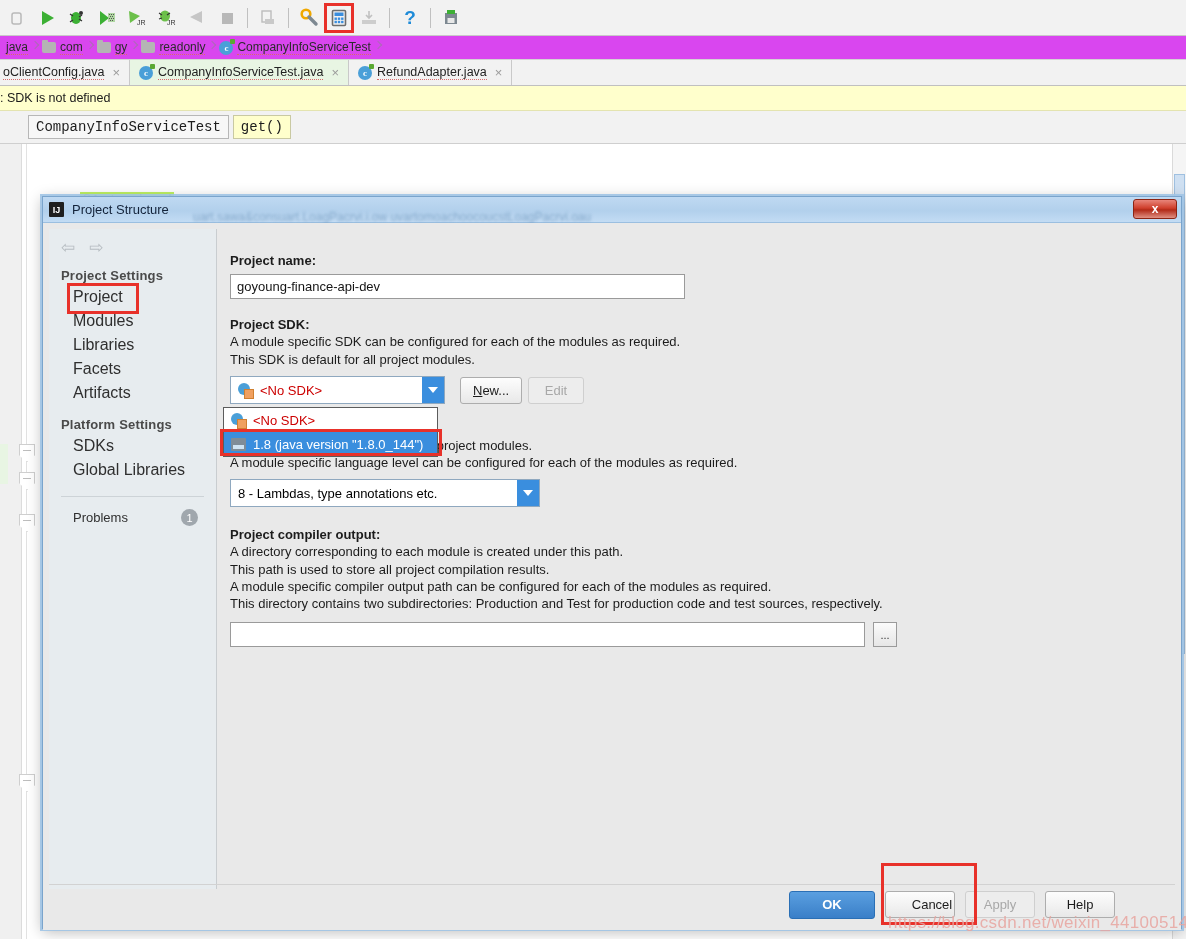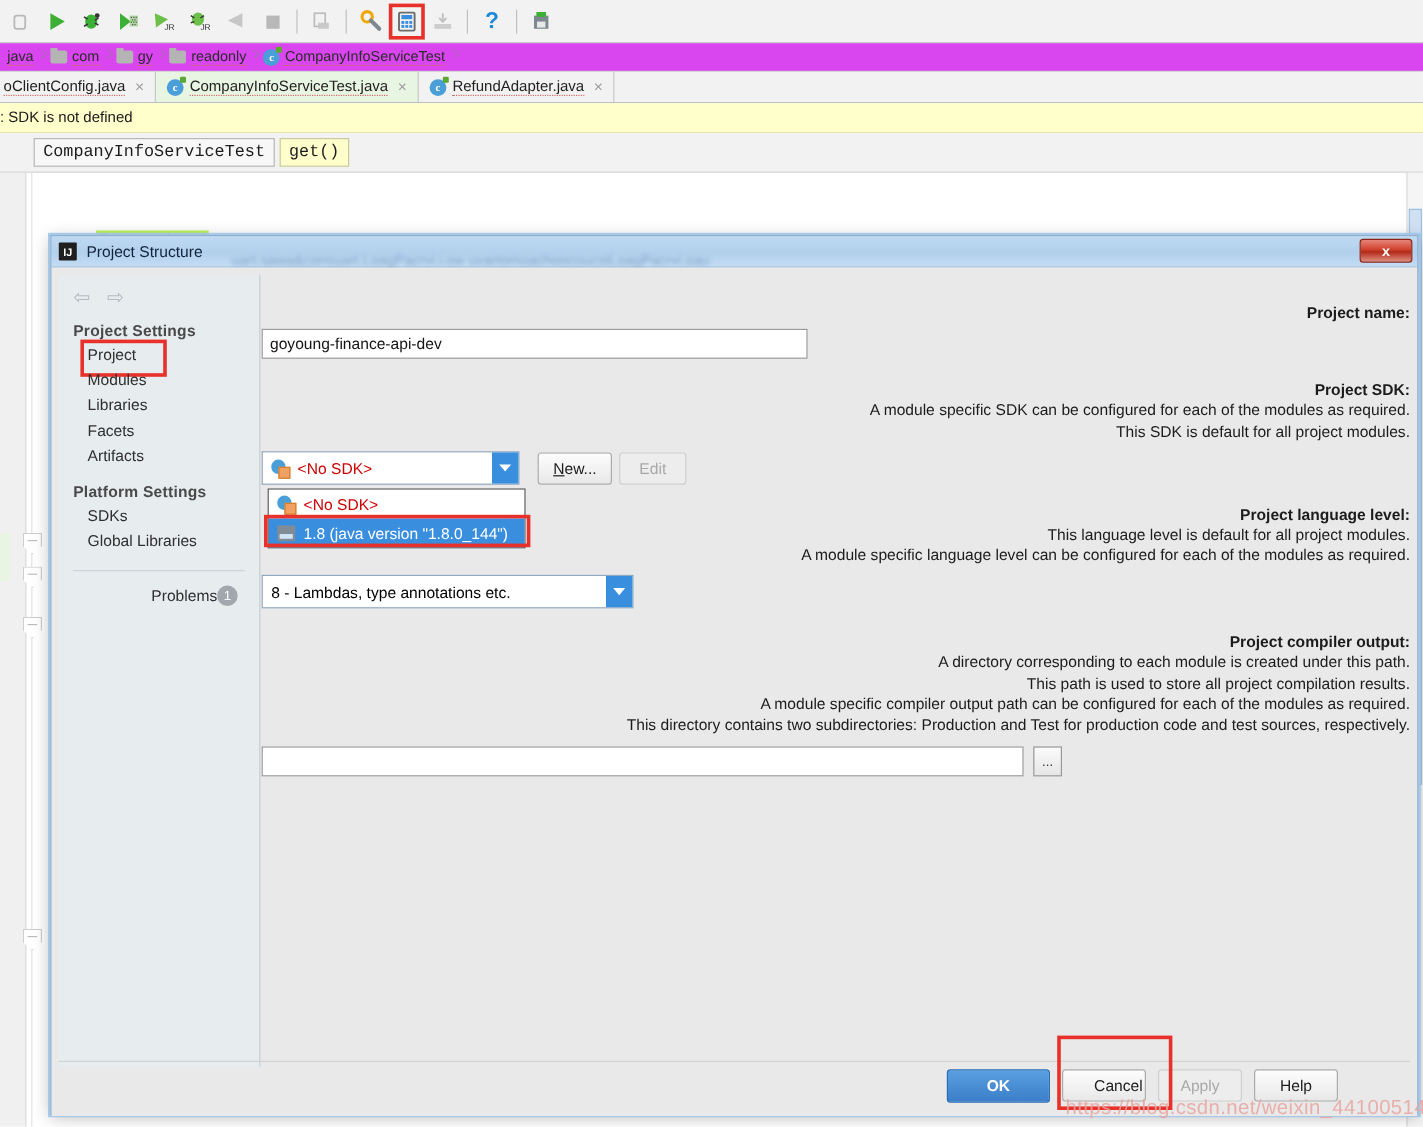--- a/index.html
+++ b/index.html
@@ -177,40 +177,40 @@
     position: absolute; left: 6px; top: 6px; width: 168px; height: 660px;
     background: #e7ecef; border-right: 1px solid #c9cdd0;
   }
   .navarrows { display: flex; gap: 14px; padding: 10px 0 0 12px; }
   .arrow { font-size: 17px; color: #b6bcc1; line-height: 1; }
   .grp-title {
     font-size: 13px; font-weight: bold; color: #4a4a4a;
     padding: 12px 0 2px 12px; letter-spacing: .2px;
   }
   .side-item {
-    font-size: 13px; color: #2f2f2f; padding: 3px 0 3px 24px; position: relative;
+    font-size: 16px; color: #2f2f2f; padding: 3px 0 3px 24px; position: relative;
   }
   .side-item.marked::before {
     content: ""; position: absolute; left: 18px; top: -2px;
     width: 66px; height: 25px; border: 3px solid #e8312a;
   }
   .side-div { margin: 14px 12px 0 12px; border-top: 1px solid #cdd3d7; }
   .side-problems {
-    display: flex; align-items: center; justify-content: flex-end;
+    display: flex; align-items: center; justify-content: space-between;
     padding: 12px 18px 0 24px; font-size: 13px; color: #2f2f2f;
   }
   .badge {
     width: 17px; height: 17px; border-radius: 50%; background: #a0a7ad;
     color: #fff; font-size: 11px; display: flex; align-items: center;
     justify-content: center;
   }
 
   .dlg-main {
     position: absolute; left: 175px; top: 6px; right: 6px; height: 660px;
-    background: #e9e9e9; padding: 24px 0 0 0; overflow: visible; text-align: right;
+    background: #e9e9e9; padding: 24px 0 0 12px; overflow: visible;
   }
   .lbl-bold { font-size: 13px; font-weight: bold; color: #1c1c1c; }
   .lbl { font-size: 13px; color: #1c1c1c; }
   .txtinput {
     height: 25px; border: 1px solid #9a9a9a; background: #fff;
     display: flex; align-items: center; padding: 0 6px; font-size: 13px; color: #141414;
   }
 
   .combo {
     height: 28px; border: 1px solid #8fa8bf; background: #fff;

